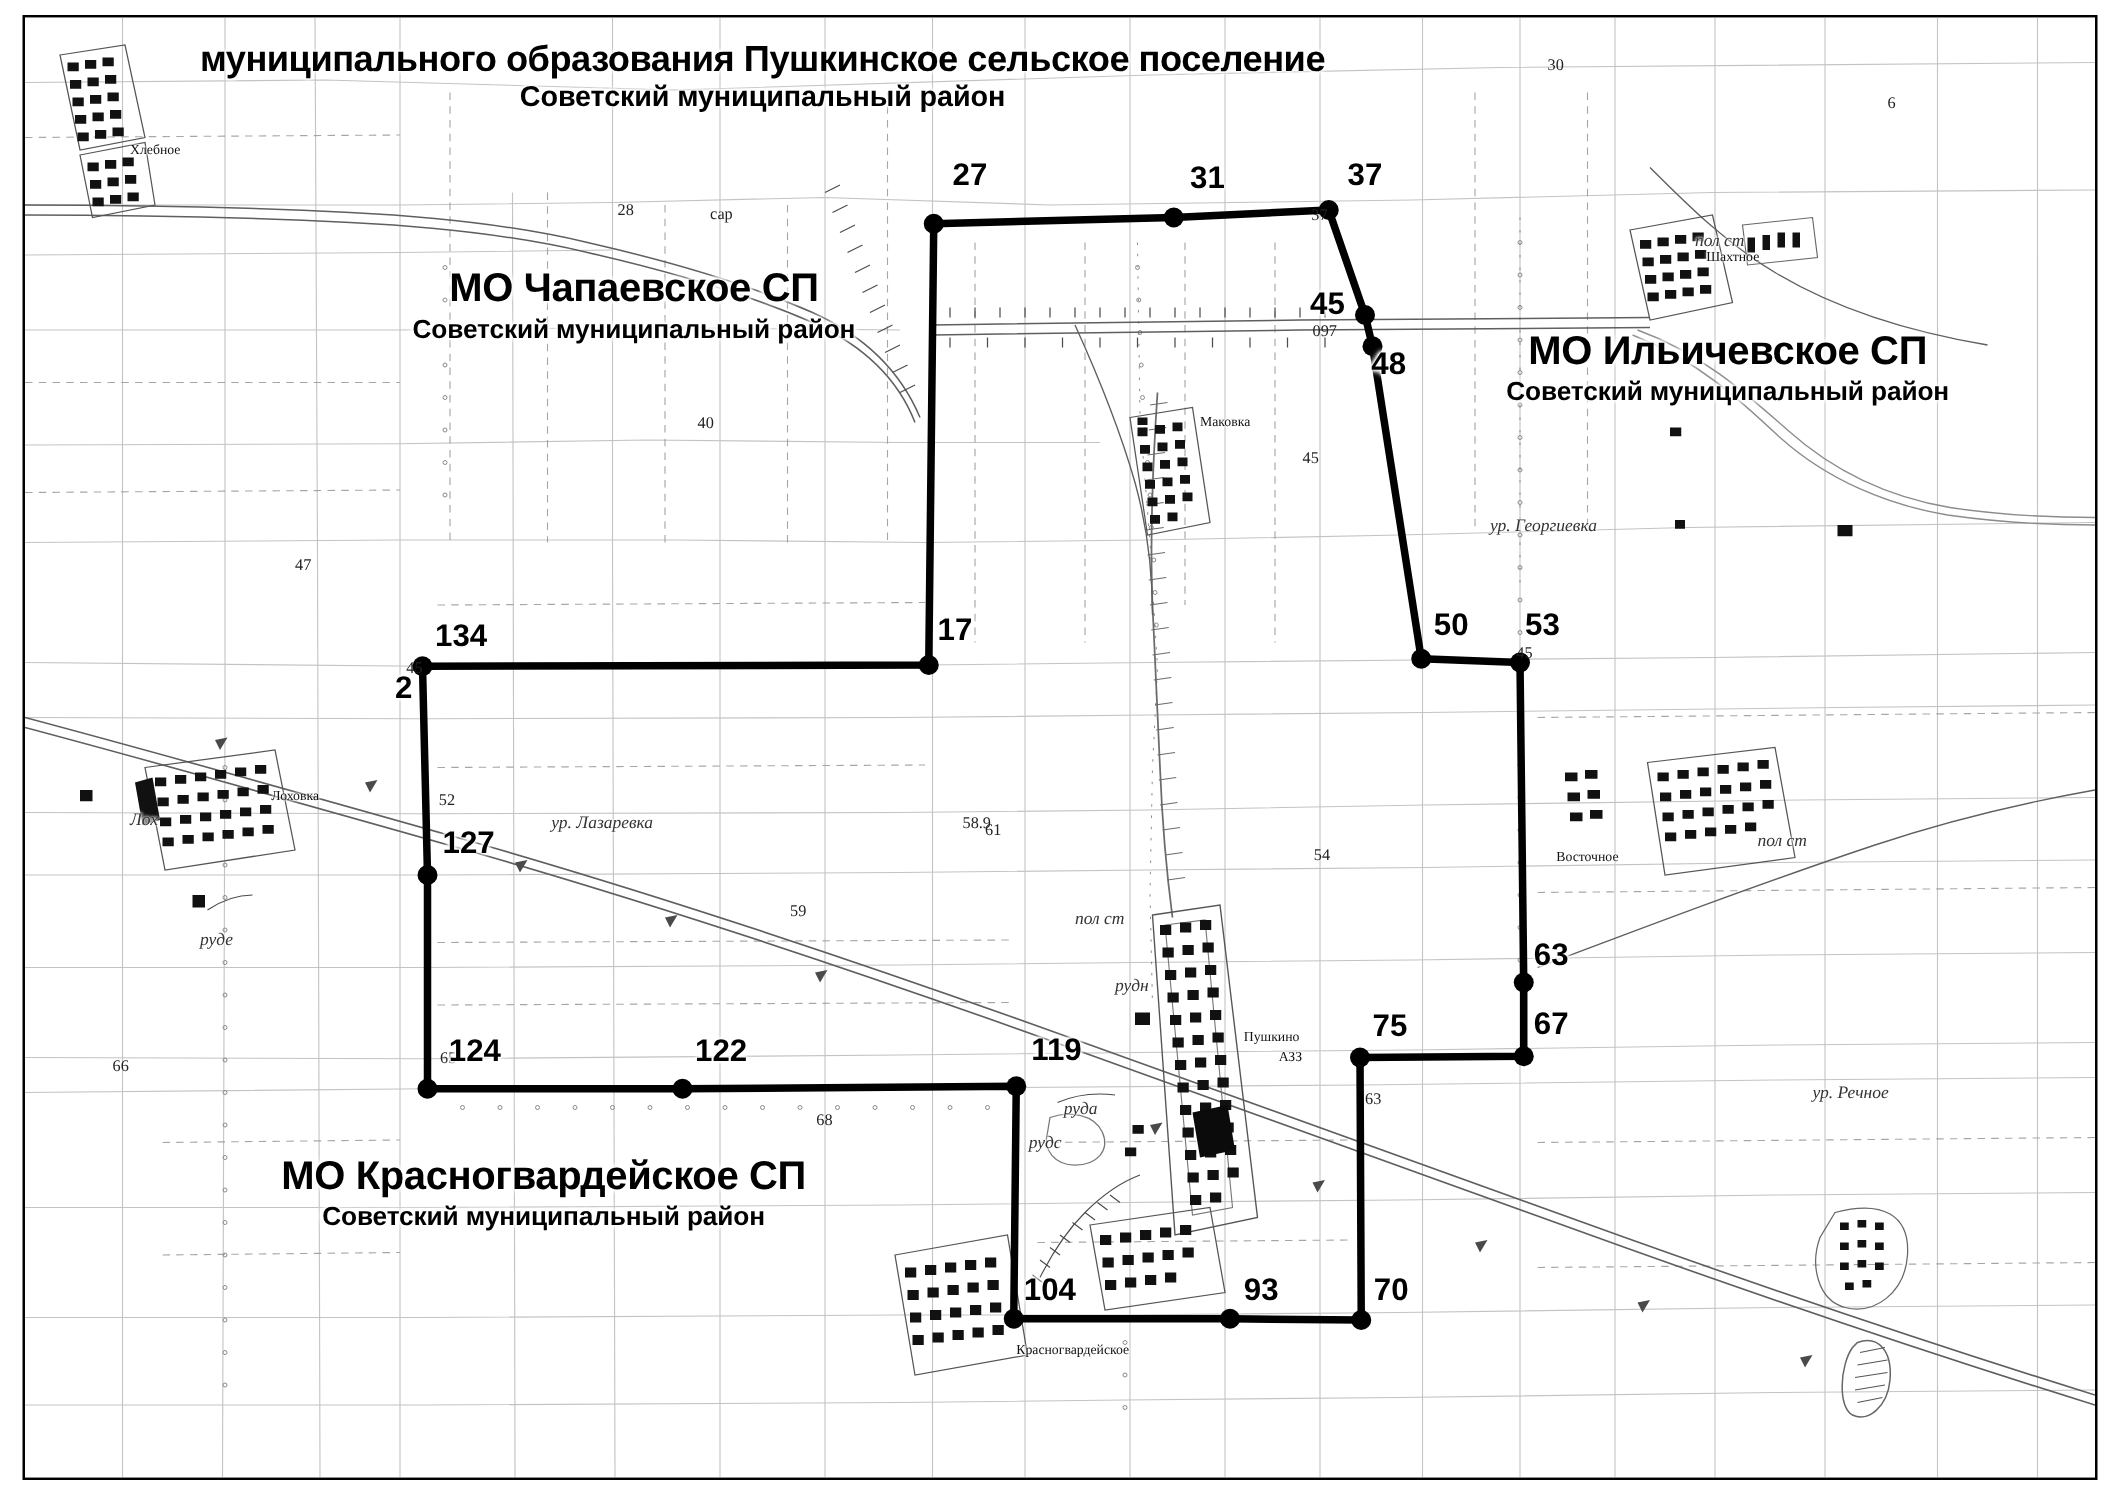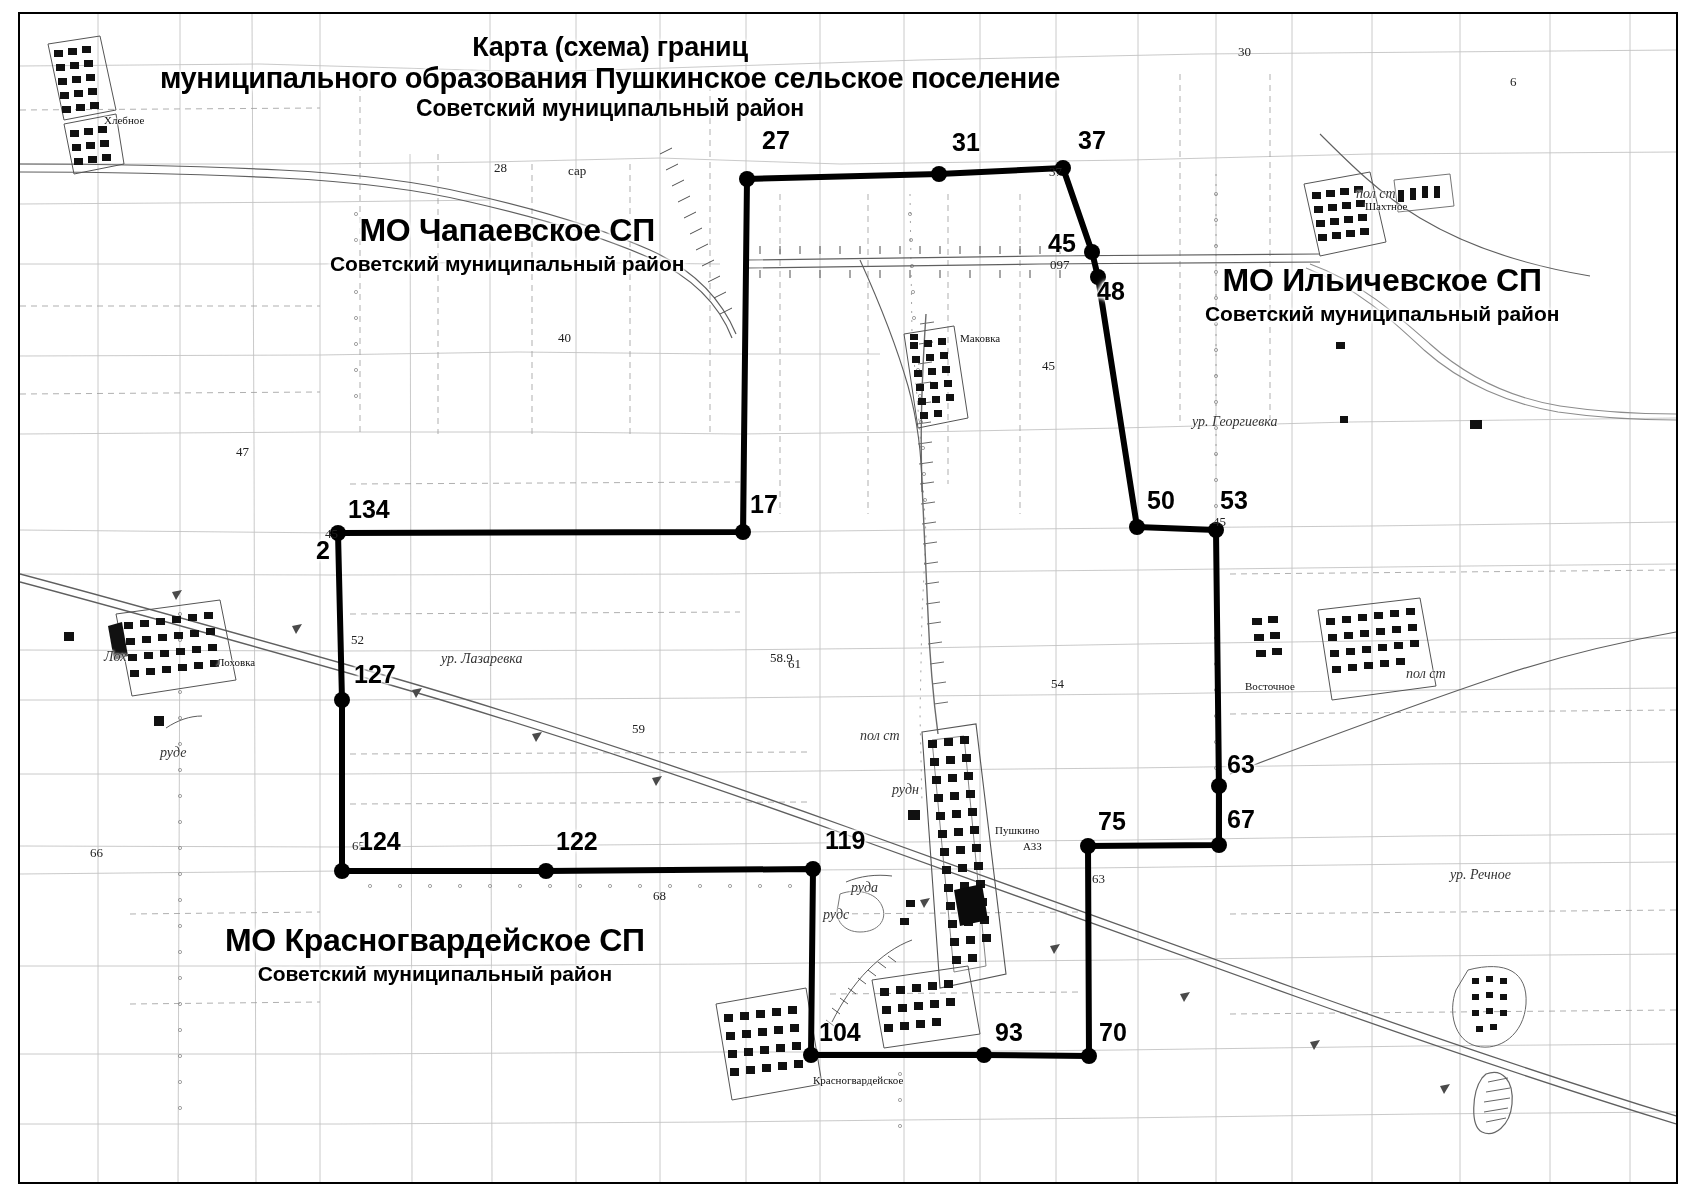--- a/index.html
+++ b/index.html
@@ -666,21 +666,20 @@
             <circle cx="526" cy="857" r="8" fill="#000000"></circle>
             <circle cx="322" cy="857" r="8" fill="#000000"></circle>
             <circle cx="322" cy="686" r="8" fill="#000000"></circle>
             <circle cx="318" cy="519" r="8" fill="#000000"></circle>
             <circle cx="723" cy="518" r="8" fill="#000000"></circle>
           </g>
       </g>
     </svg>
 
     <div class="title-block">
-      <div class="title-line1">Карта (схема) границ</div>
       <div class="title-line2">муниципального образования Пушкинское сельское поселение</div>
       <div class="title-line3">Советский муниципальный район</div>
     </div>
 
     <div id="neighbour-layer">
         <div class="mo-label" style="left: 310px; top: 198px;">
           <div class="mo-name">МО Чапаевское СП</div>
           <div class="mo-sub">Советский муниципальный район</div>
         </div>
         <div class="mo-label" style="left: 1185px; top: 248px;">
@@ -714,21 +713,21 @@
         <div class="vnum" style="left: 296px; top: 522px;">2</div>
         <div class="vnum" style="left: 328px; top: 481px;">134</div>
         <div class="vnum" style="left: 730px; top: 476px;">17</div>
       </div>
 
     <div id="toponym-layer">
         <div class="toponym" style="left: 84px; top: 100px;">Хлебное</div>
         <div class="toponym" style="left: 1345px; top: 186px;">Шахтное</div>
         <div class="toponym" style="left: 940px; top: 318px;">Маковка</div>
         <div class="toponym italic" style="left: 1172px; top: 400px;">ур. Георгиевка</div>
-        <div class="toponym" style="left: 197px; top: 642px; text-align: right;">Лоховка</div>
+        <div class="toponym" style="left: 197px; top: 617px; text-align: right;">Лоховка</div>
         <div class="toponym italic" style="left: 385px; top: 637px; margin-left: 36px;">ур. Лазаревка</div>
         <div class="toponym" style="left: 1225px; top: 666px;">Восточное</div>
         <div class="toponym" style="left: 975px; top: 810px;">Пушкино</div>
         <div class="toponym small" style="left: 1003px; top: 826px;">АЗЗ</div>
         <div class="toponym italic" style="left: 1430px; top: 853px;">ур. Речное</div>
         <div class="toponym" style="left: 793px; top: 1060px;">Красногвардейское</div>
         <div class="toponym italic" style="left: 1336px; top: 172px;">пол ст</div>
         <div class="toponym italic" style="left: 840px; top: 714px;">пол ст</div>
         <div class="toponym italic" style="left: 1386px; top: 652px;">пол ст</div>
         <div class="toponym italic" style="left: 140px; top: 731px;">руде</div>

